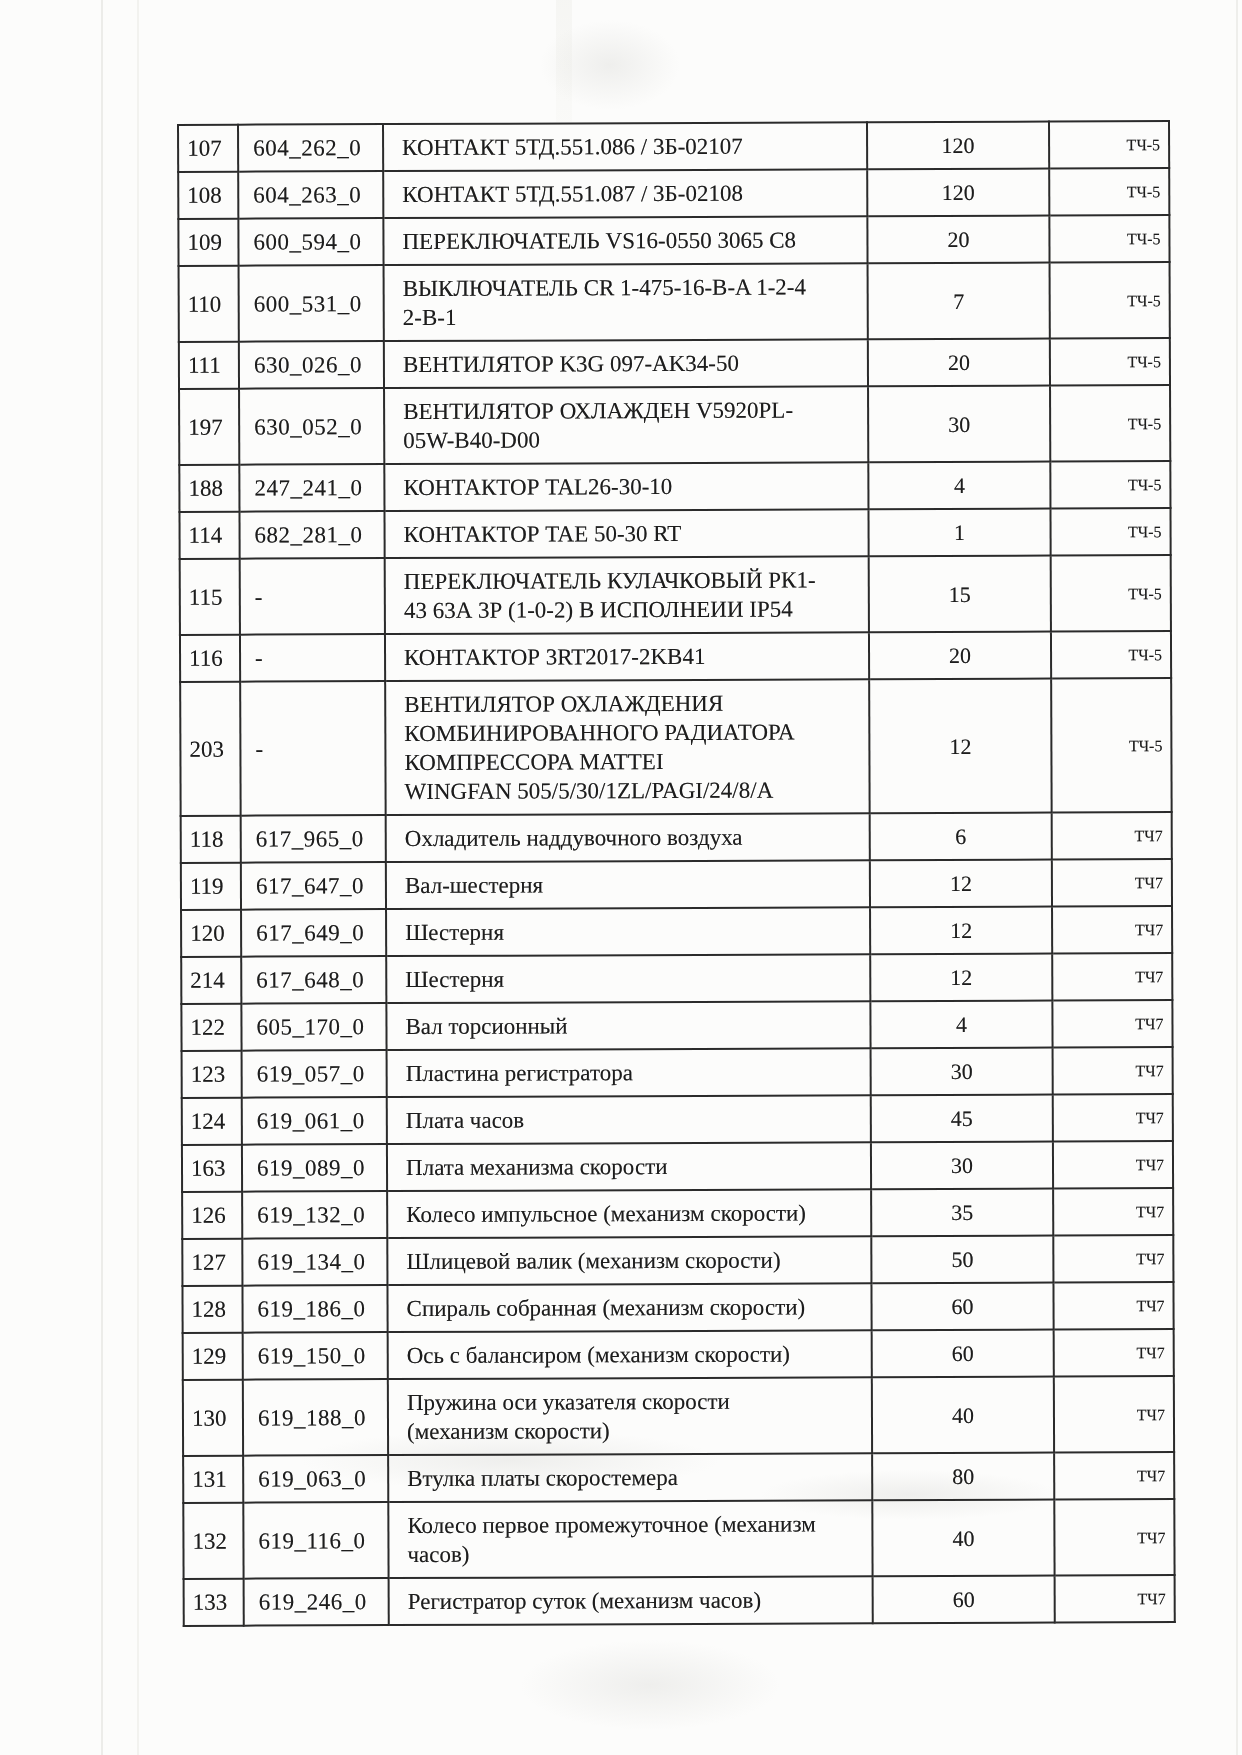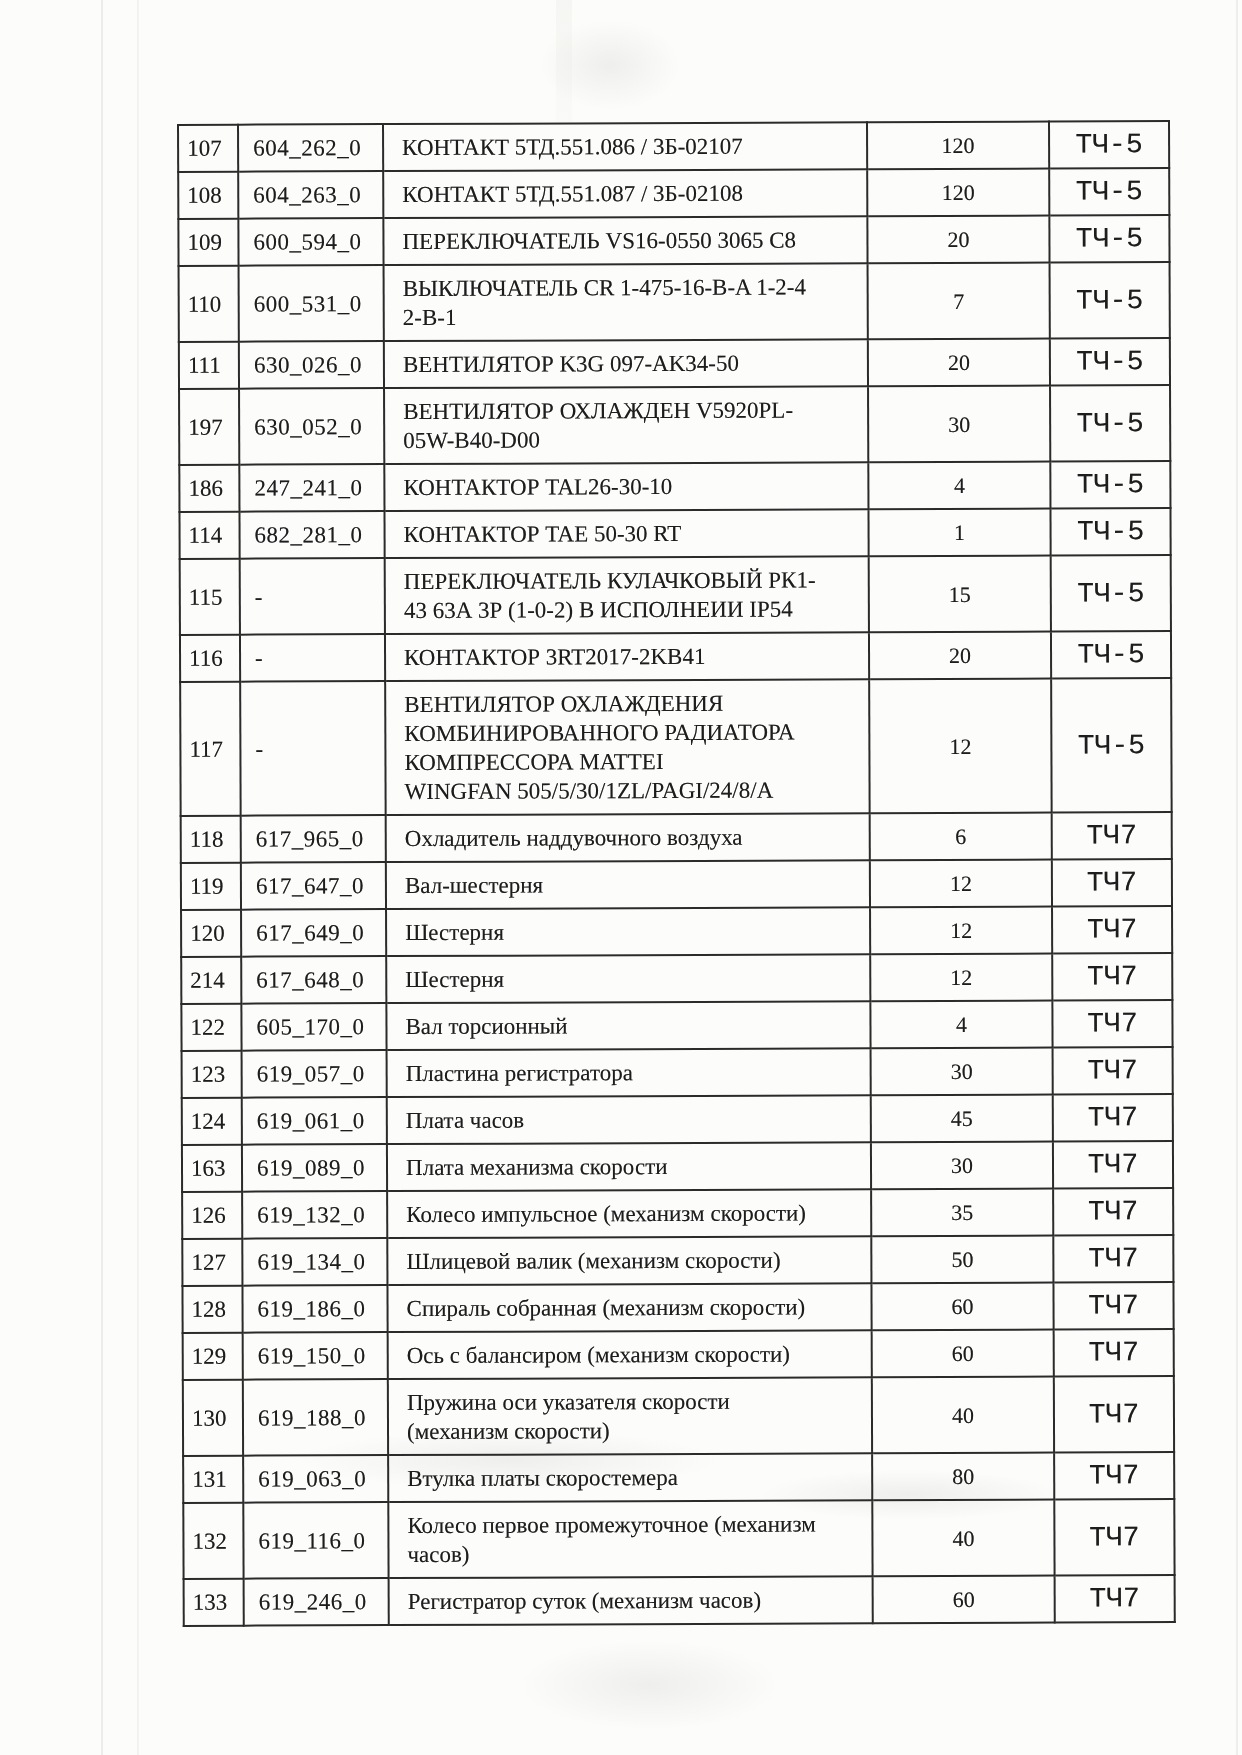--- a/index.html
+++ b/index.html
@@ -67,21 +67,21 @@
   .scan-table col.c-num   { width: 60px; }
   .scan-table col.c-code  { width: 145px; }
   .scan-table col.c-desc  { width: 484px; }
   .scan-table col.c-qty   { width: 182px; }
   .scan-table col.c-depot { width: 120px; }
 
   .scan-table td.col-num   { text-align: left; }
   .scan-table td.col-code  { text-align: left; padding-left: 14px; letter-spacing: .5px; margin-left: 20px; }
   .scan-table td.col-desc  { text-align: left; padding-left: 18px; white-space: pre-line; }
   .scan-table td.col-qty   { text-align: center; font-size: 22px; }
-  .scan-table td.col-depot { text-align: center; font-size: 28px; font-family: Liberation Mono, monospace; }
+  .scan-table td.col-depot { text-align: right; font-size: 16px; }
 </style>
 </head>
 <body style="background: rgb(252, 252, 251); --line: #2b2b2b; --ink: #1d1d1d;">
 
 <div class="vline m1"></div>
 <div class="vline m2"></div>
 <div class="vline m3"></div>
 <div class="streak-top"></div>
 <div class="smudge sm1"></div>
 <div class="smudge sm2"></div>
@@ -135,21 +135,21 @@
       </tr>
       <tr>
         <td class="col-num">197</td>
         <td class="col-code">630_052_0</td>
         <td class="col-desc">ВЕНТИЛЯТОР ОХЛАЖДЕН V5920PL-
 05W-B40-D00</td>
         <td class="col-qty">30</td>
         <td class="col-depot">ТЧ-5</td>
       </tr>
       <tr>
-        <td class="col-num">186</td>
+        <td class="col-num">188</td>
         <td class="col-code">247_241_0</td>
         <td class="col-desc">КОНТАКТОР TAL26-30-10</td>
         <td class="col-qty">4</td>
         <td class="col-depot">ТЧ-5</td>
       </tr>
       <tr>
         <td class="col-num">114</td>
         <td class="col-code">682_281_0</td>
         <td class="col-desc">КОНТАКТОР TAE 50-30 RT</td>
         <td class="col-qty">1</td>
@@ -164,21 +164,21 @@
         <td class="col-depot">ТЧ-5</td>
       </tr>
       <tr>
         <td class="col-num">116</td>
         <td class="col-code">-</td>
         <td class="col-desc">КОНТАКТОР 3RT2017-2KB41</td>
         <td class="col-qty">20</td>
         <td class="col-depot">ТЧ-5</td>
       </tr>
       <tr>
-        <td class="col-num">117</td>
+        <td class="col-num">203</td>
         <td class="col-code">-</td>
         <td class="col-desc">ВЕНТИЛЯТОР ОХЛАЖДЕНИЯ
 КОМБИНИРОВАННОГО РАДИАТОРА
 КОМПРЕССОРА MATTEI
 WINGFAN 505/5/30/1ZL/PAGI/24/8/A</td>
         <td class="col-qty">12</td>
         <td class="col-depot">ТЧ-5</td>
       </tr>
       <tr>
         <td class="col-num">118</td>

